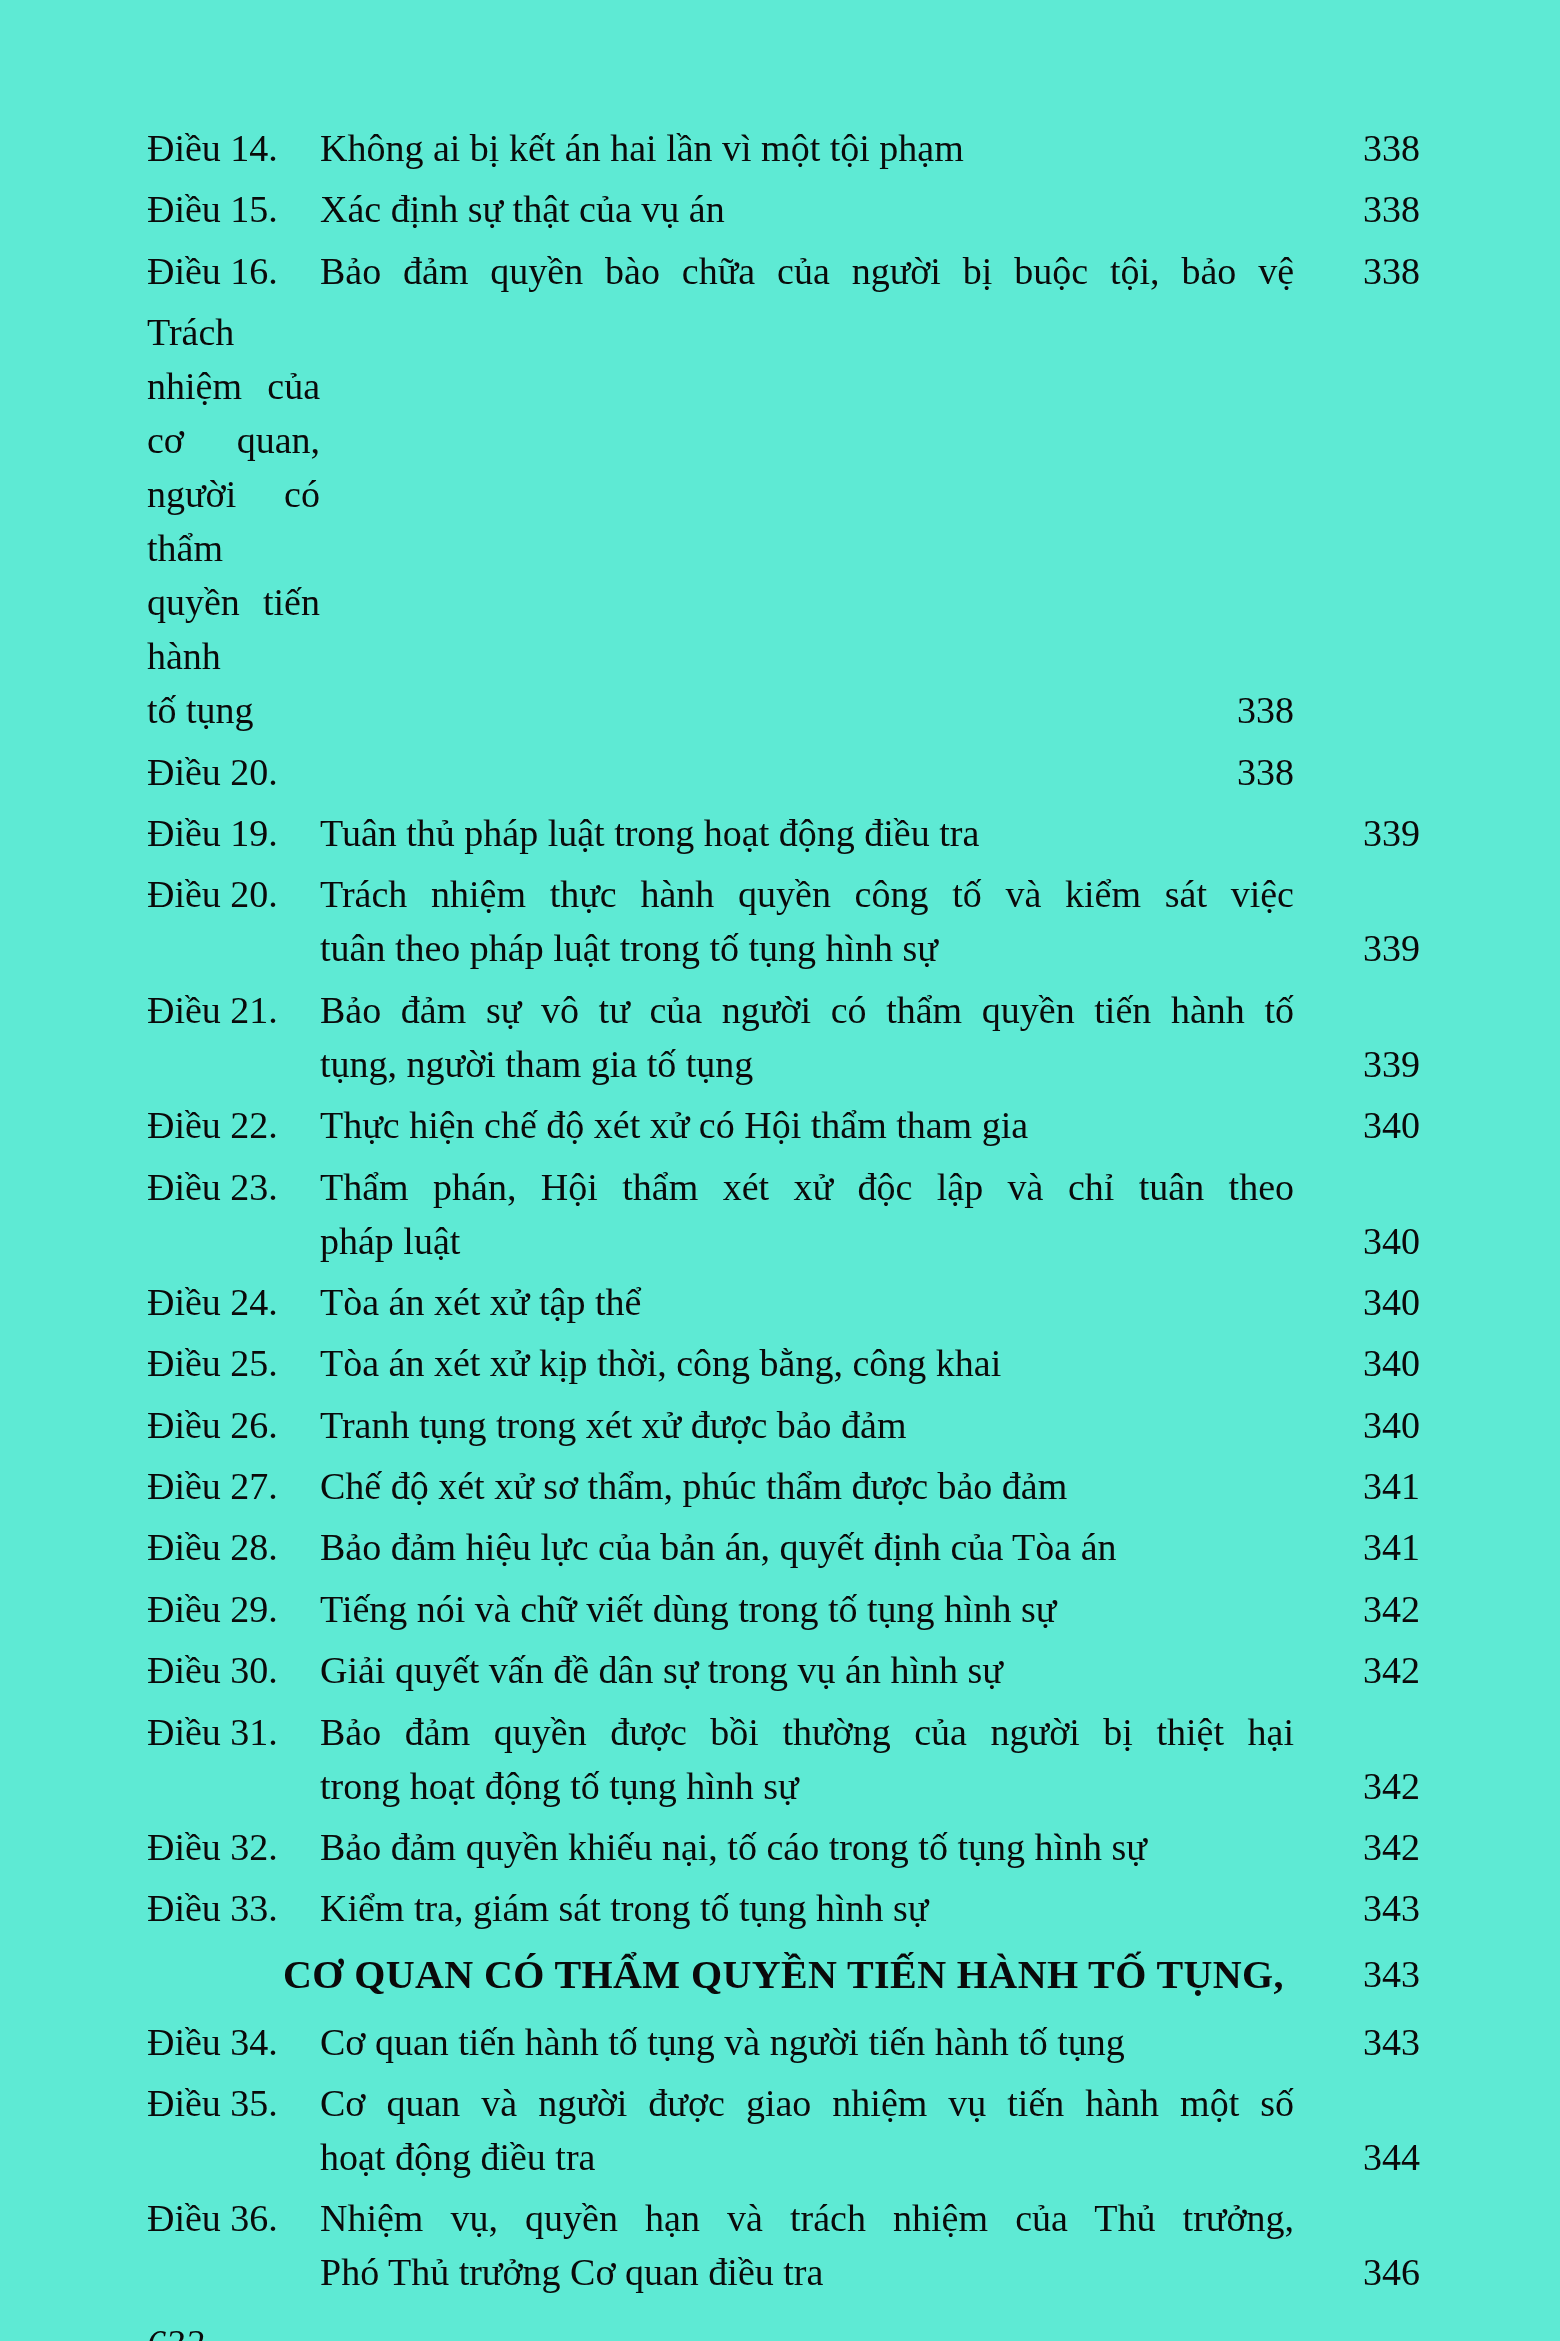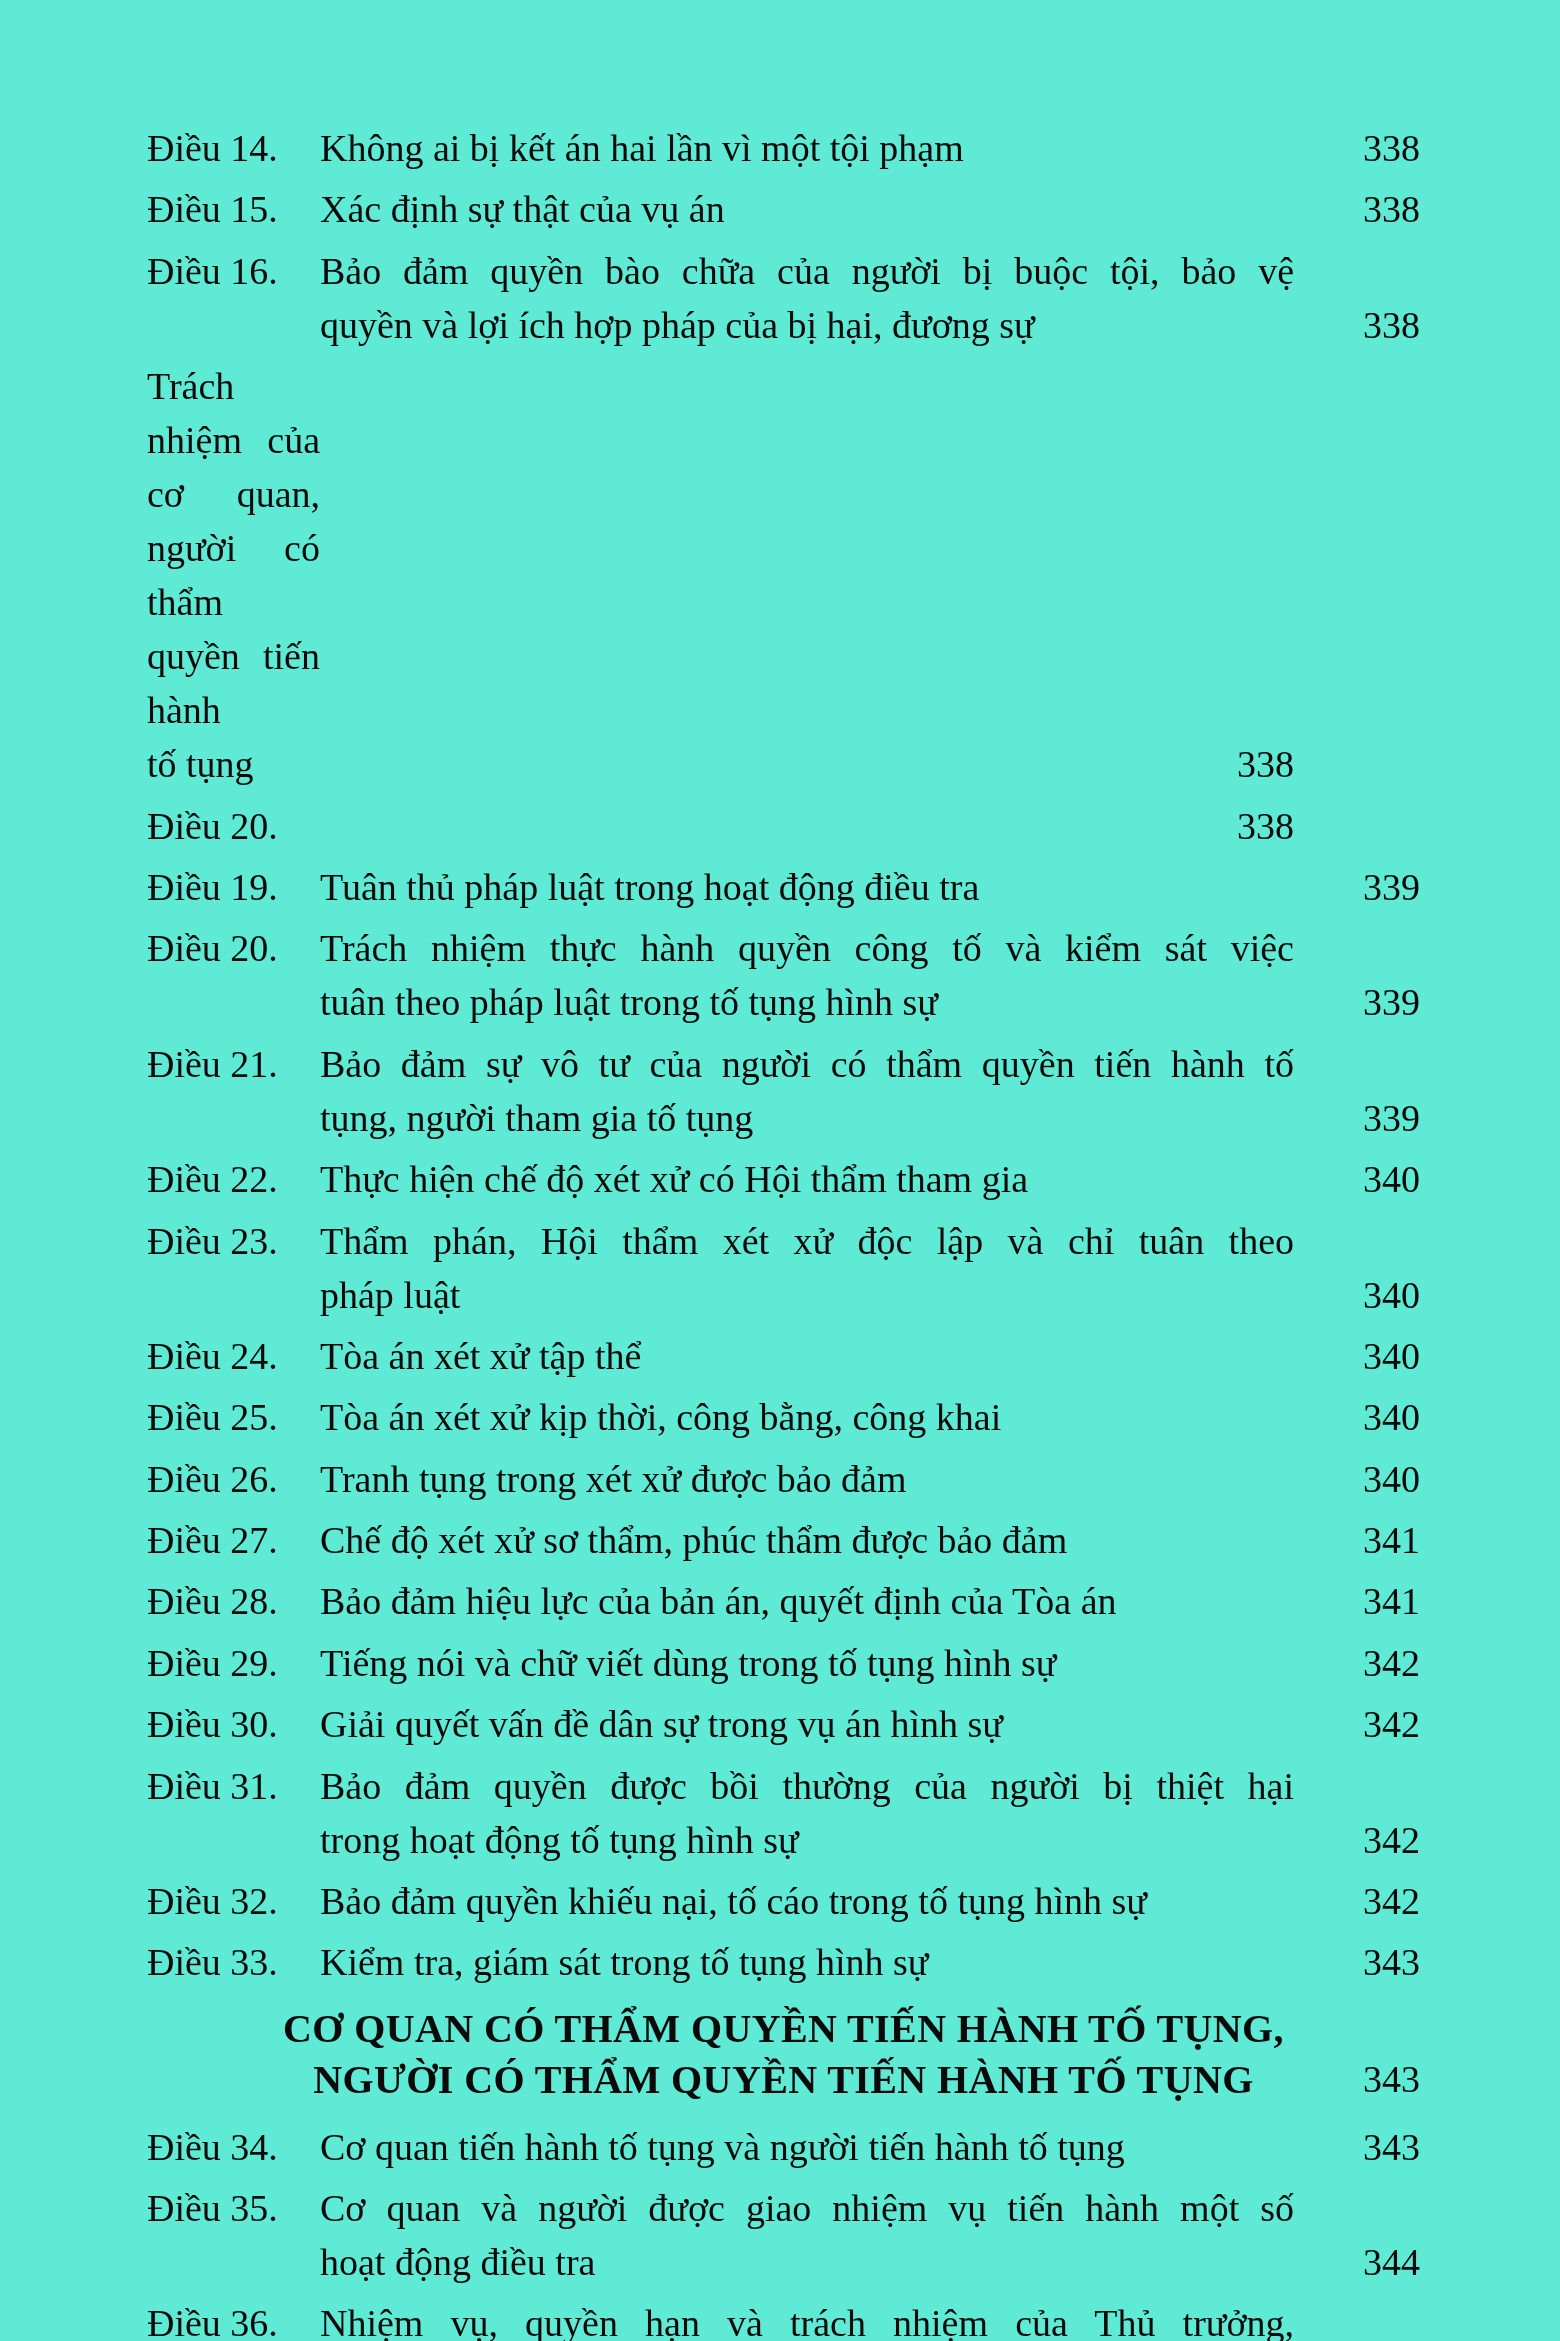--- a/index.html
+++ b/index.html
@@ -80,21 +80,20 @@
           <div class="entry-label">Điều 15.</div>
           <div class="entry-title">
             <div class="tl">Xác định sự thật của vụ án</div>
           </div>
           <div class="entry-page">338</div>
         </div>
         <div class="entry">
           <div class="entry-label">Điều 16.</div>
           <div class="entry-title">
             <div class="tl just">Bảo đảm quyền bào chữa của người bị buộc tội, bảo vệ</div>
-            <div class="tl">quyền và lợi ích hợp pháp của bị hại, đương sự</div>
           </div>
           <div class="entry-page">338</div>
         </div>
         <div class="entry">
           <div class="entry-title">
             <div class="tl just">Trách nhiệm của cơ quan, người có thẩm quyền tiến hành</div>
             <div class="tl">tố tụng</div>
           </div>
           <div class="entry-page">338</div>
         </div>
@@ -208,21 +207,20 @@
           <div class="entry-label">Điều 33.</div>
           <div class="entry-title">
             <div class="tl">Kiểm tra, giám sát trong tố tụng hình sự</div>
           </div>
           <div class="entry-page">343</div>
         </div>
       </section>
 
     <div class="chapter">
       <div class="chapter-line">CƠ QUAN CÓ THẨM QUYỀN TIẾN HÀNH TỐ TỤNG,</div>
-      <div class="chapter-line">NGƯỜI CÓ THẨM QUYỀN TIẾN HÀNH TỐ TỤNG</div>
       <span class="chapter-page">343</span>
     </div>
 
     <section id="entries-after">
         <div class="entry">
           <div class="entry-label">Điều 34.</div>
           <div class="entry-title">
             <div class="tl">Cơ quan tiến hành tố tụng và người tiến hành tố tụng</div>
           </div>
           <div class="entry-page">343</div>

